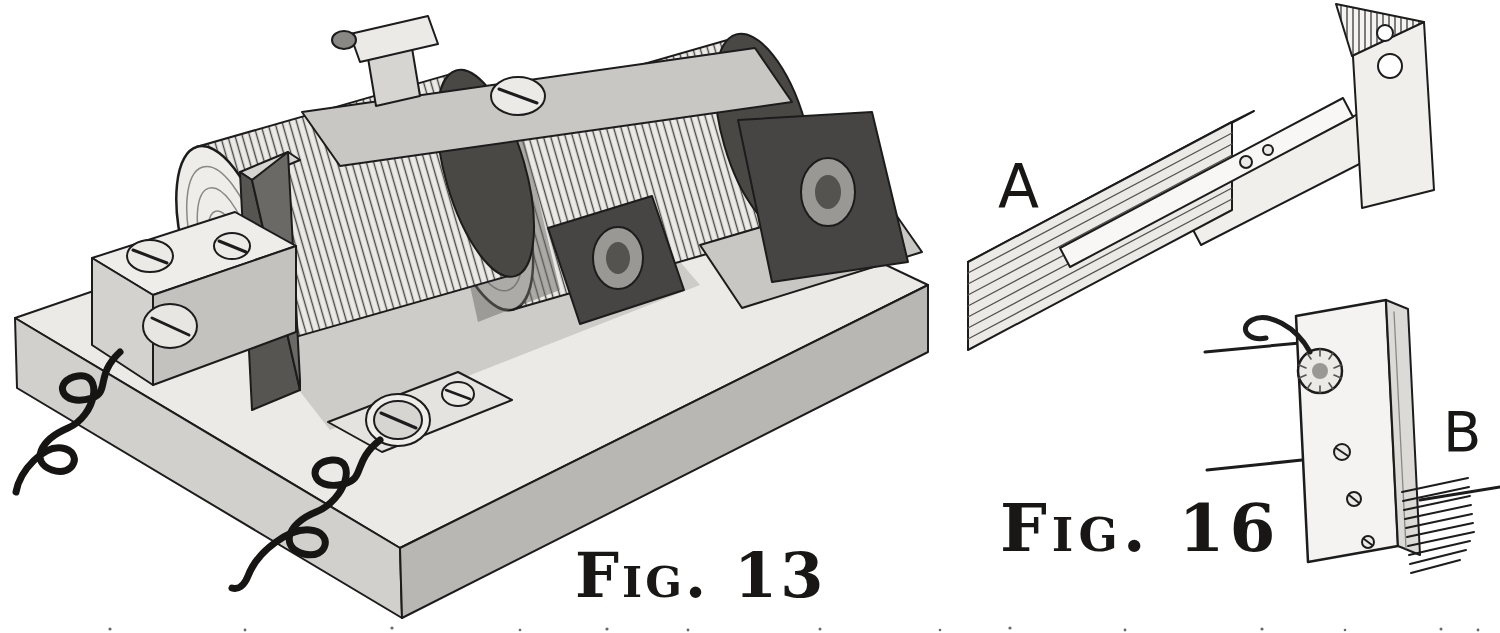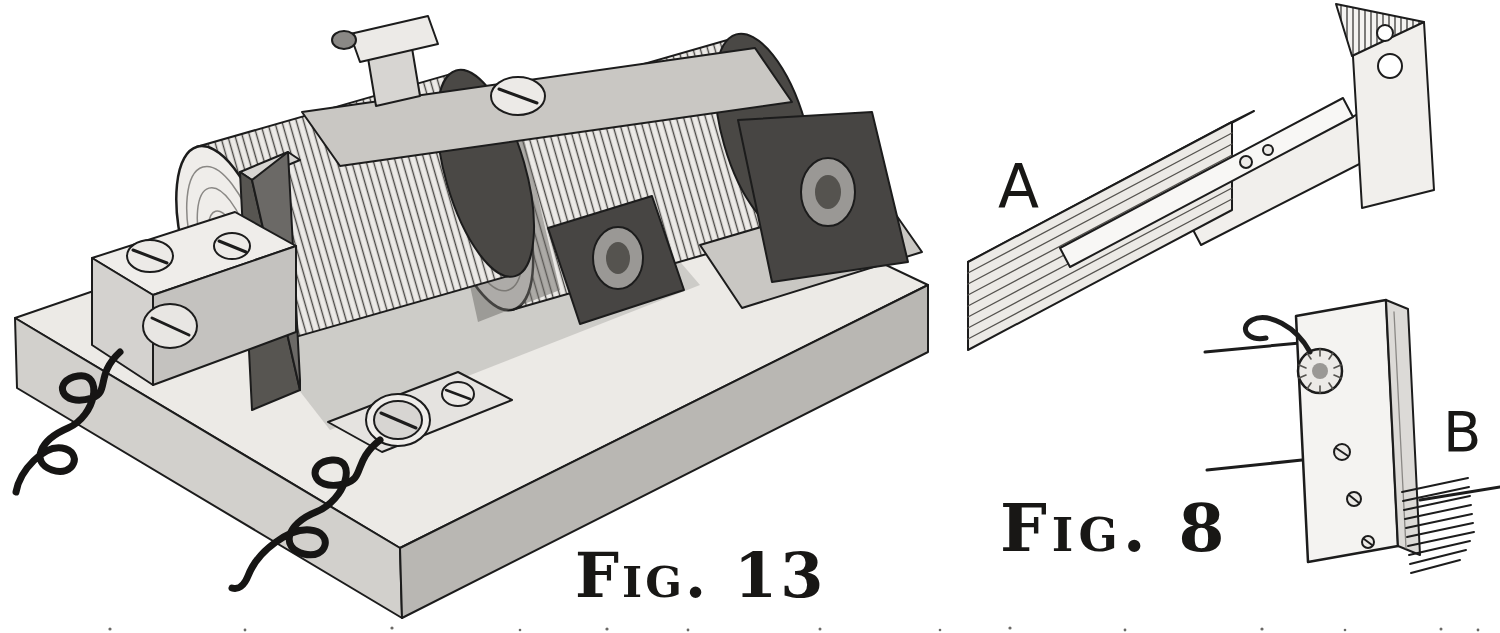--- a/index.html
+++ b/index.html
@@ -227,17 +227,17 @@
       <circle cx="1010" cy="628" r="1.6"></circle>
         <circle cx="1125" cy="630" r="1.4"></circle>
       <circle cx="1262" cy="629" r="1.6"></circle>
         <circle cx="1345" cy="630" r="1.3"></circle>
       <circle cx="1441" cy="629" r="1.5"></circle>
         <circle cx="1478" cy="630" r="1.4"></circle>
     </g>
   </svg>
 
   <div class="caption fig13">Fig. 13</div>
-  <div class="caption fig14">Fig. 8</div>
+  <div class="caption fig14">Fig. 16</div>
   <div class="part-label a">A</div>
   <div class="part-label b">B</div>
 
 </div>
 
 </body></html>

